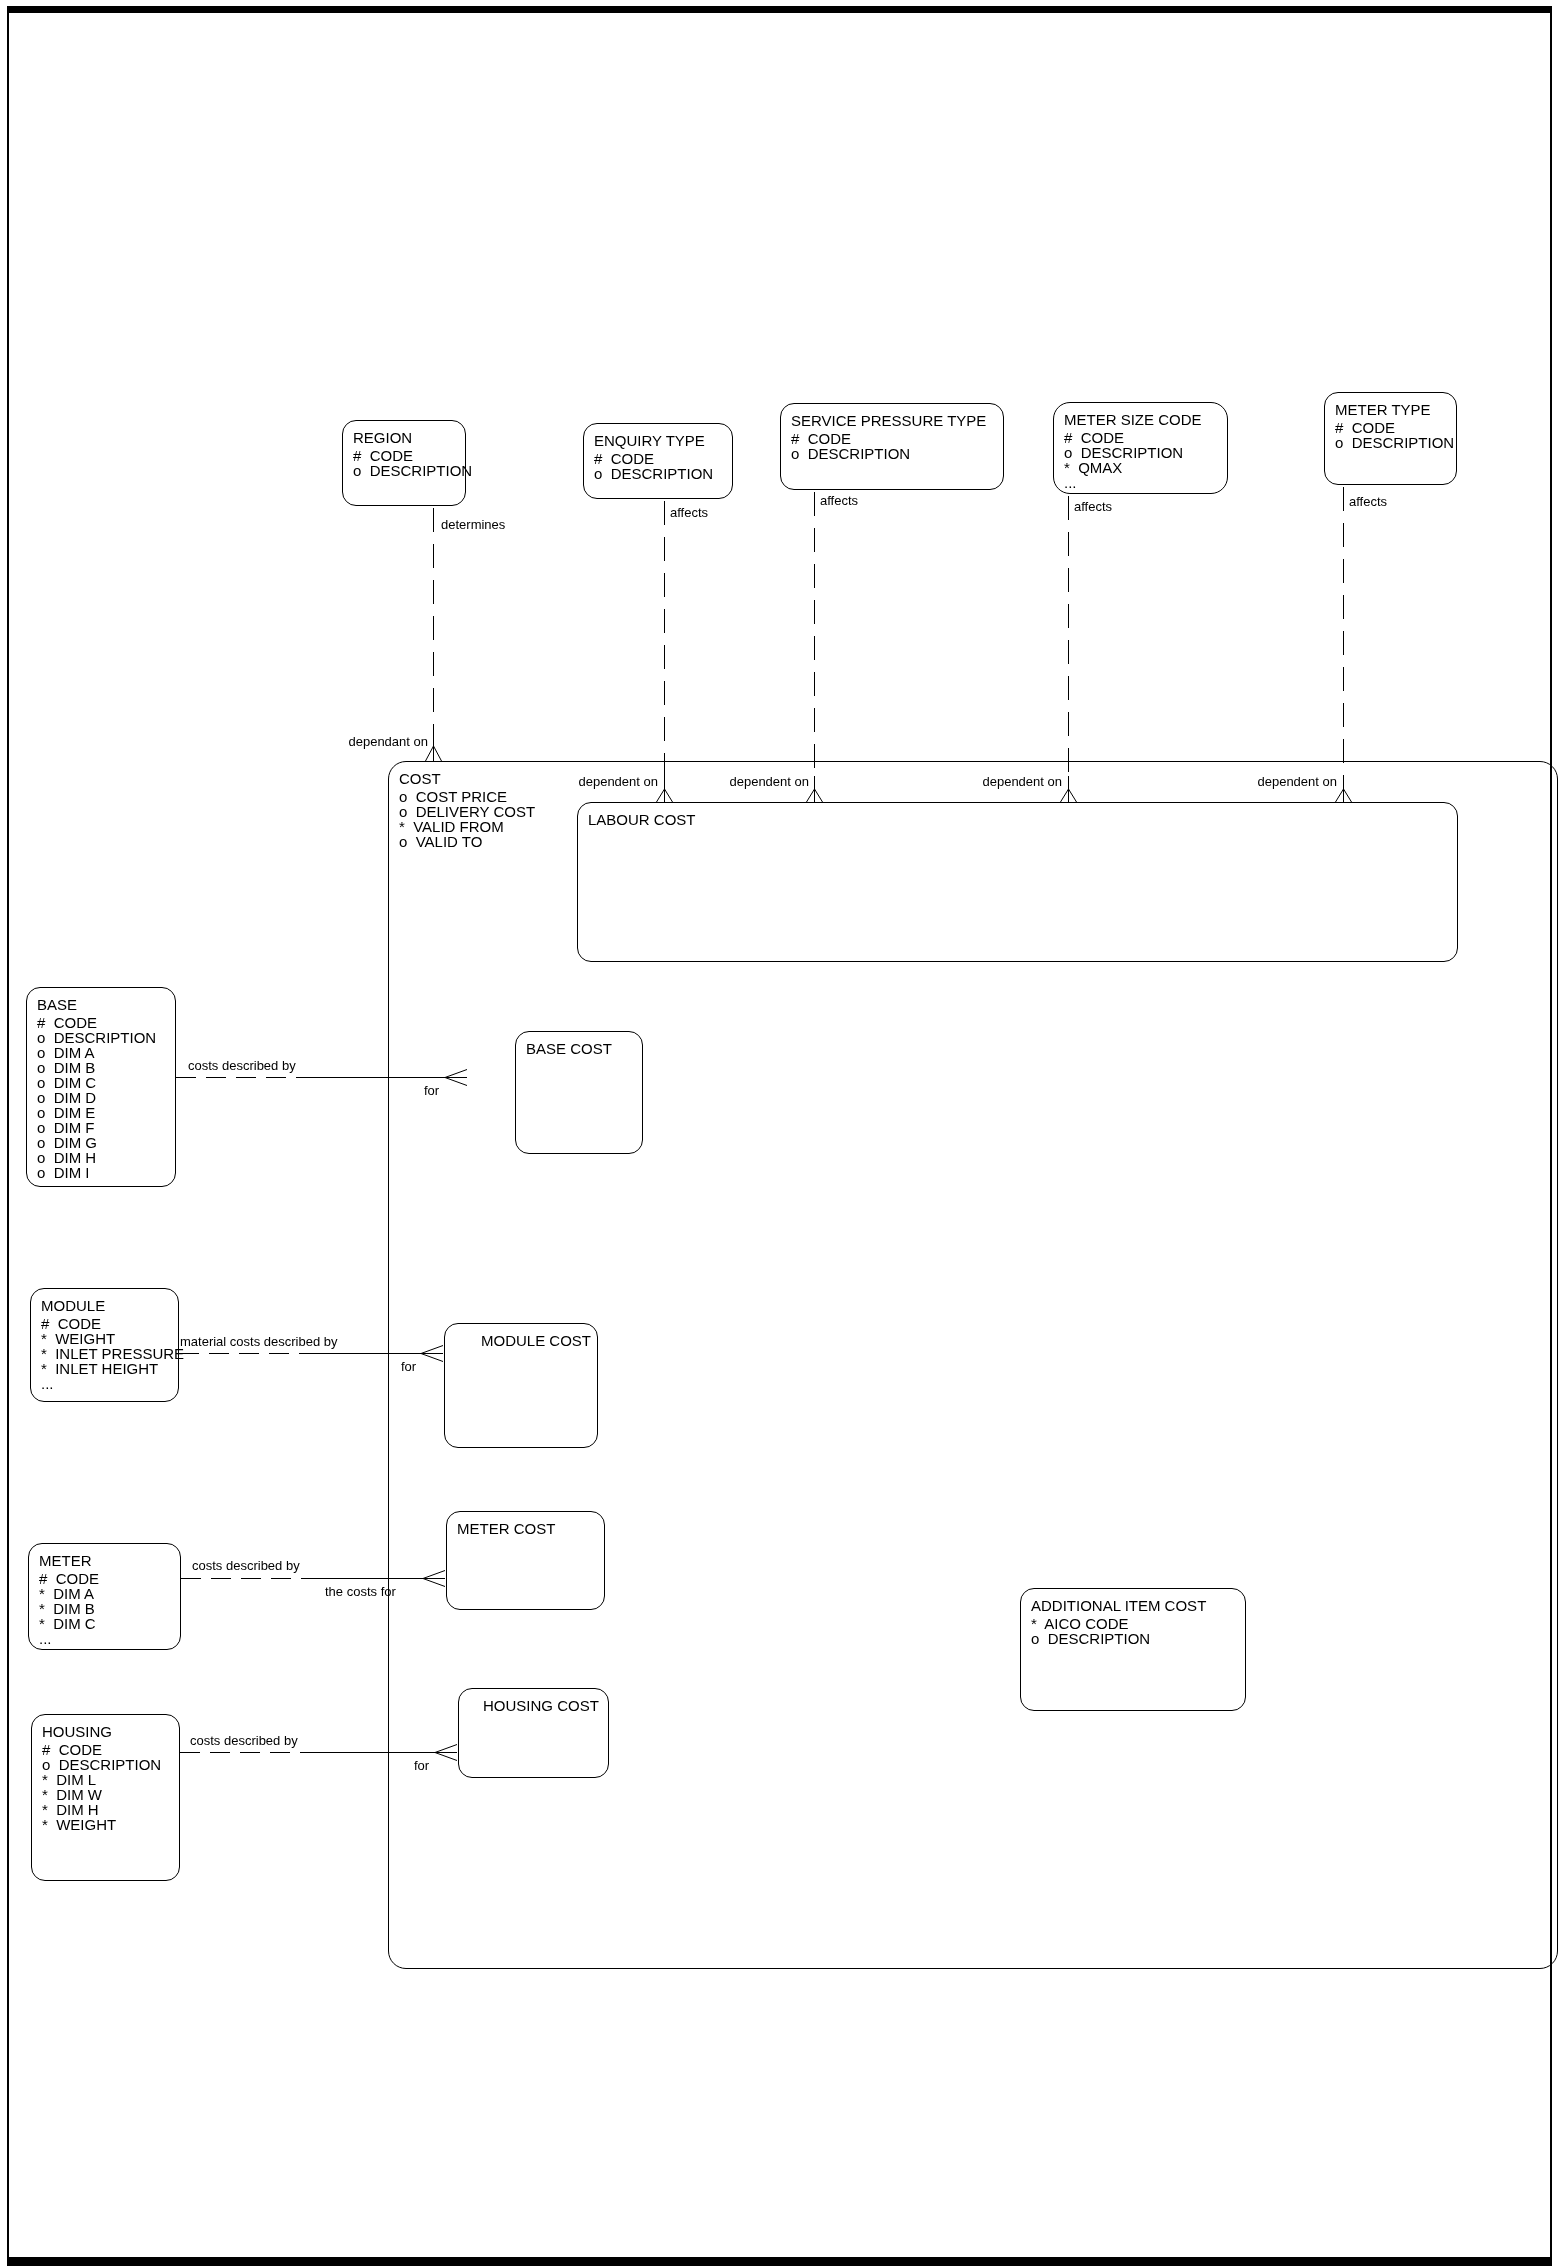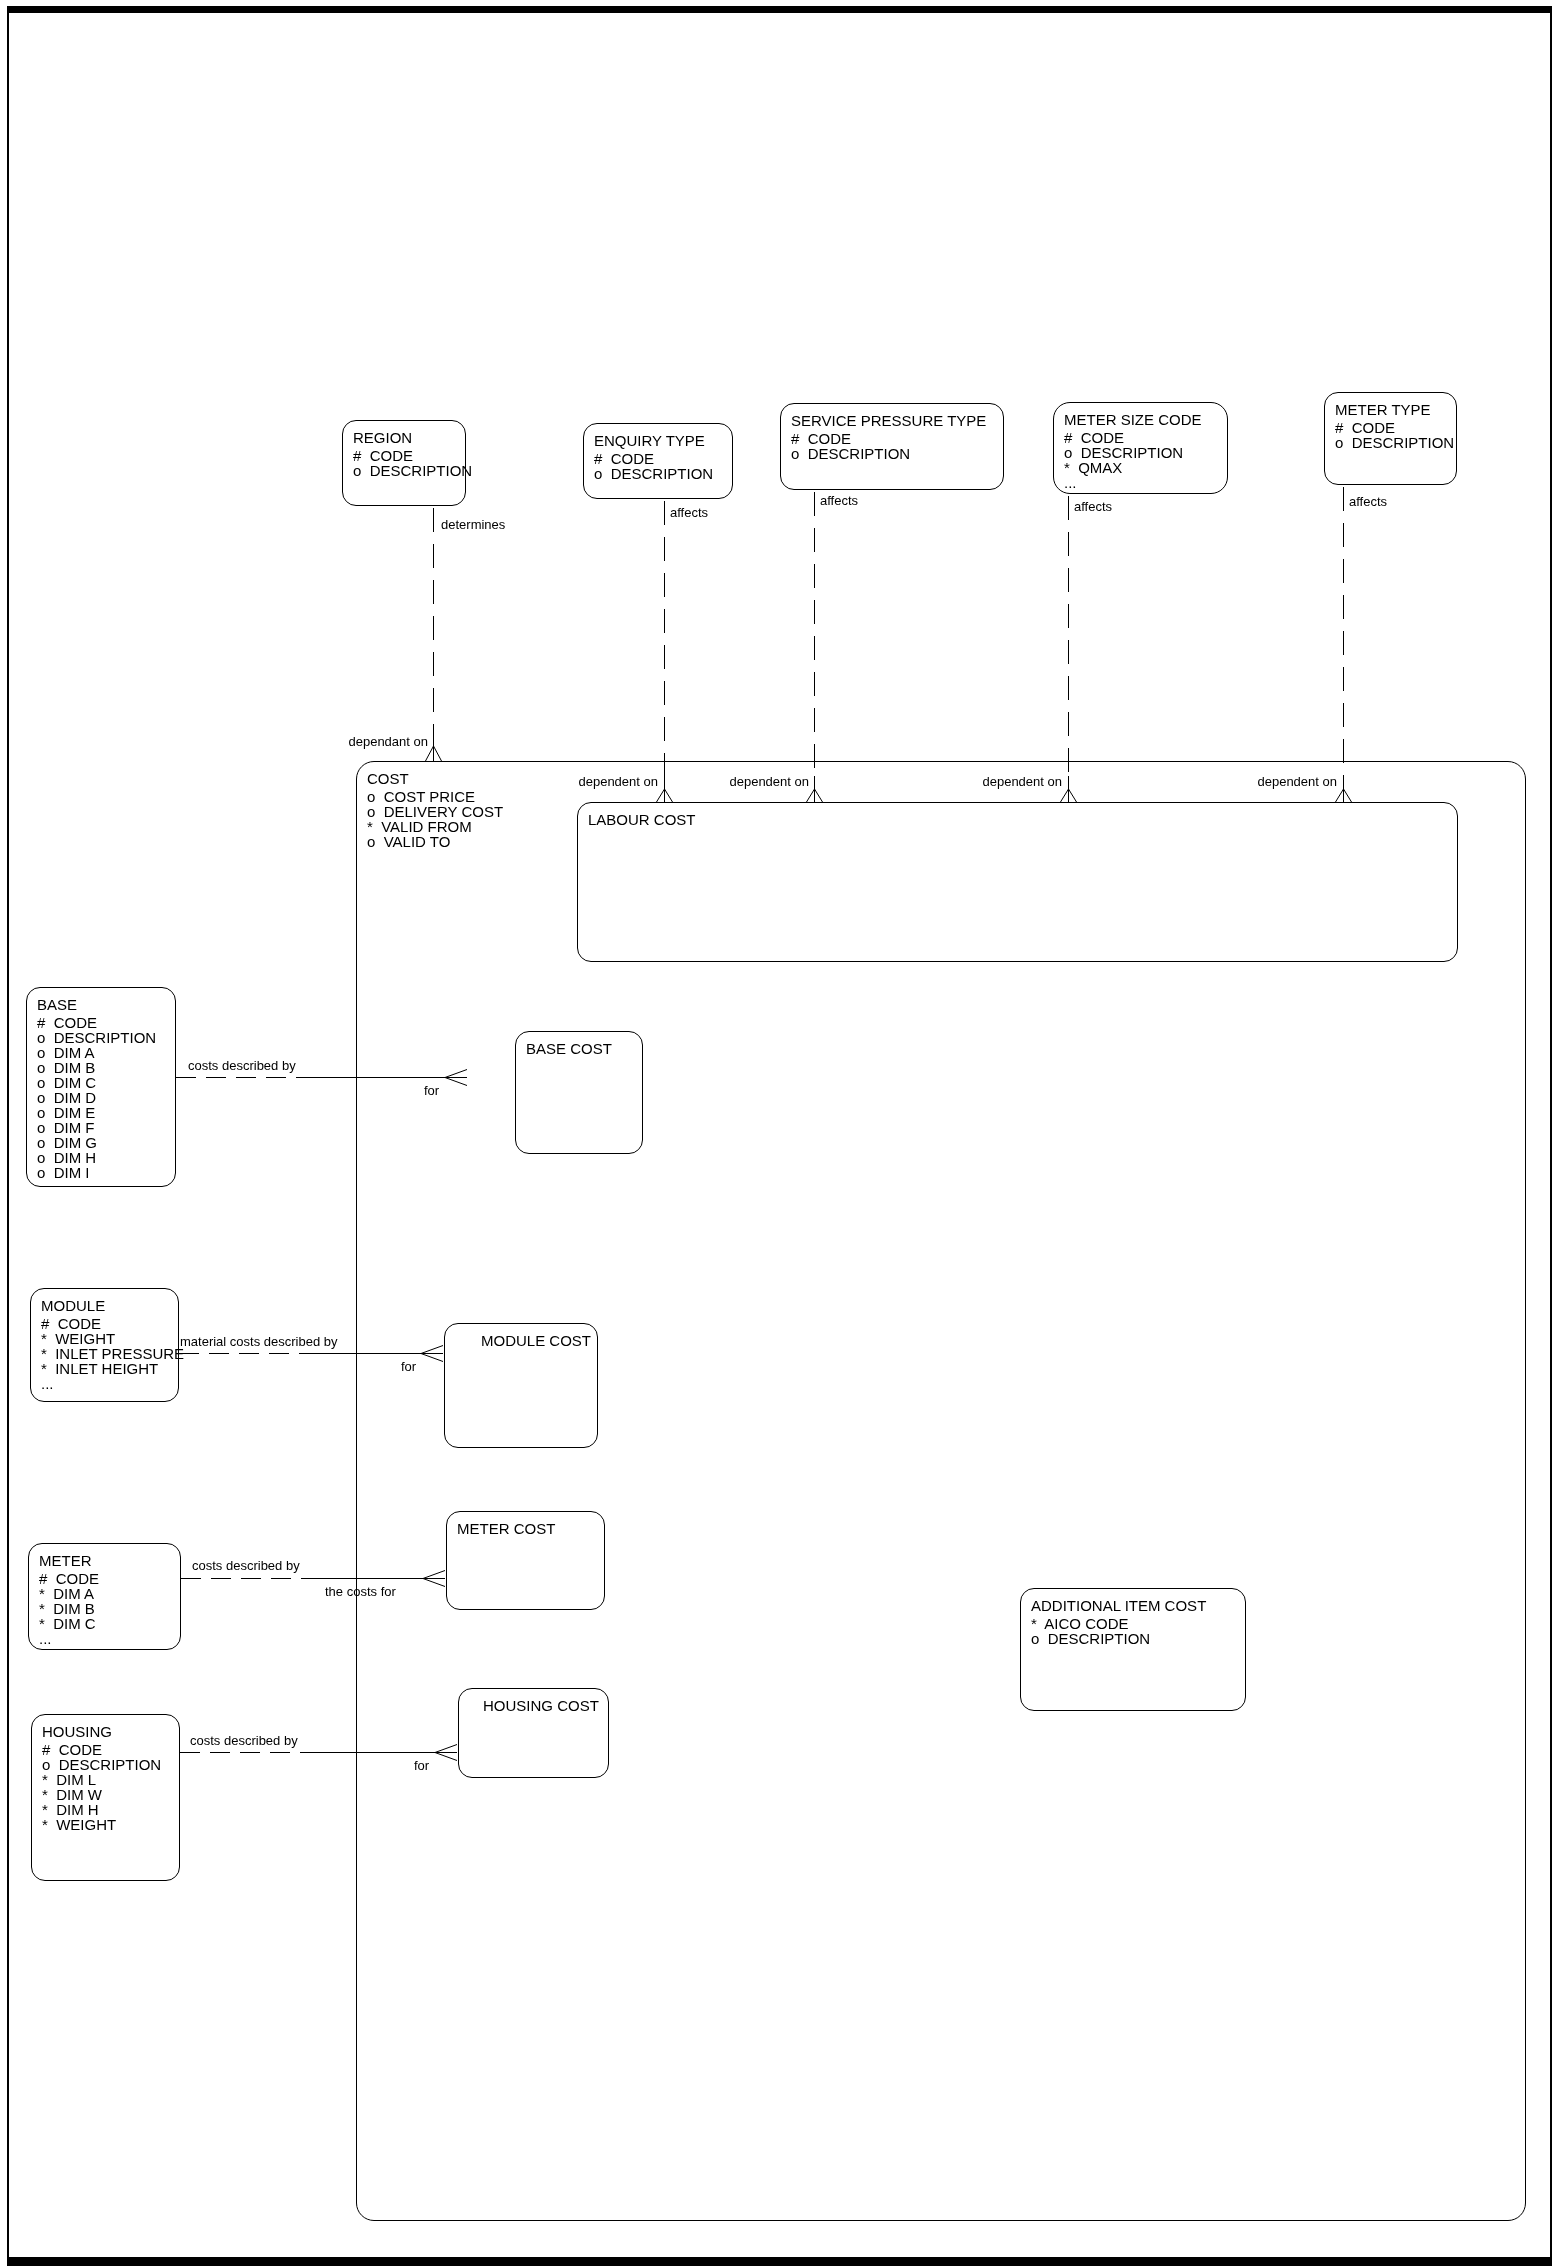--- a/index.html
+++ b/index.html
@@ -81,21 +81,21 @@
       </g>
 
       <g>
         <line x1="180" y1="1752.5" x2="310" y2="1752.5" stroke-dasharray="20 10"></line>
         <line x1="310" y1="1752.5" x2="435" y2="1752.5"></line>
         <path d="M435 1752.5 L457 1744.5 M435 1752.5 L457 1752.5 M435 1752.5 L457 1760.5"></path>
       </g>
     </g>
   </svg>
 
-  <div class="entity big" style="left:356px;top:761px;width:1170px;height:1460px;">
+  <div class="entity big" style="left:388px;top:761px;width:1170px;height:1208px;">
     <div class="entity-title">COST</div>
     <div class="entity-attrs">
       <div class="attr">o  COST PRICE</div>
       <div class="attr">o  DELIVERY COST</div>
       <div class="attr">*  VALID FROM</div>
       <div class="attr">o  VALID TO</div>
     </div>
   </div>
 
   <div class="entity" style="left:577px;top:802px;width:881px;height:160px;">

